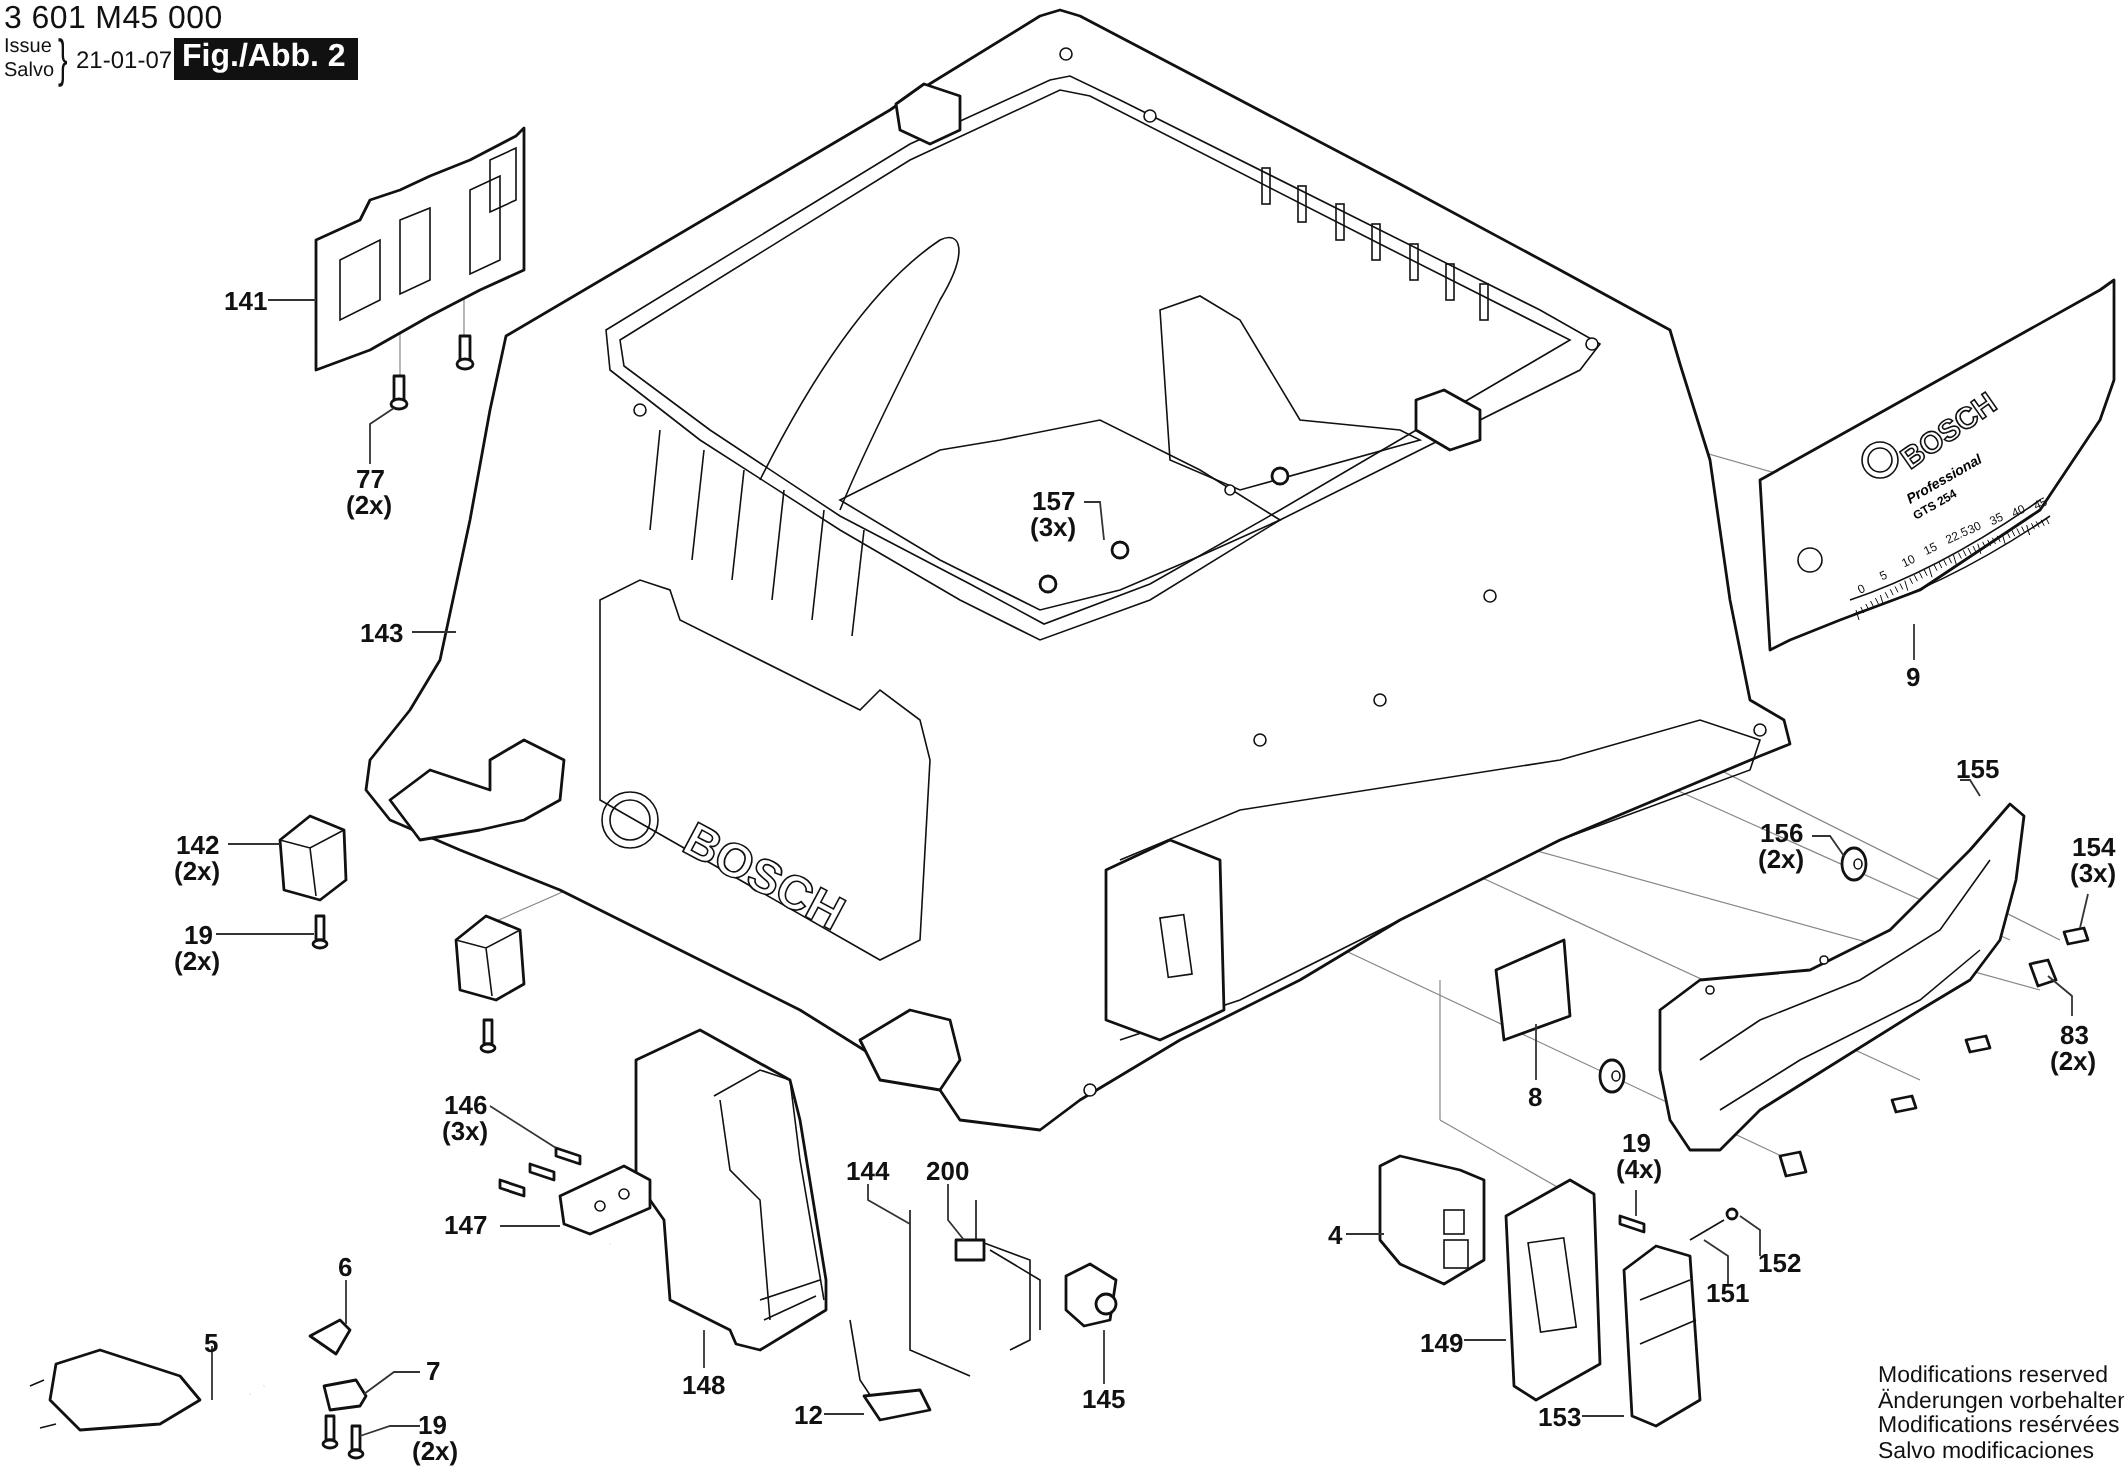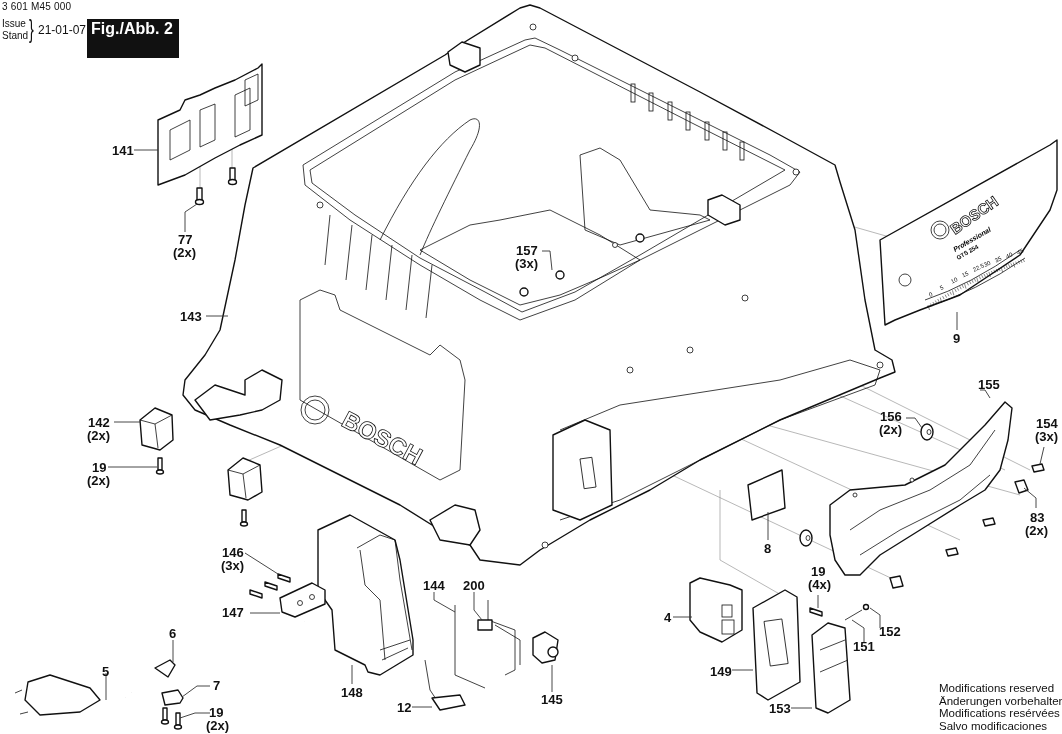--- a/index.html
+++ b/index.html
@@ -1,42 +1,42 @@
 <!DOCTYPE html>
 <html><head>
 <meta charset="utf-8">
 <style>
   html, body { margin: 0; padding: 0; background: #ffffff; }
   body { width: 1062px; height: 734px; position: relative; overflow: hidden;
          font-family: "Liberation Sans", sans-serif; color: #111; }
-  .docno { position: absolute; left: 2px; top: 1px; font-size: 10px; letter-spacing: 0.2px; }
+  .docno { position: absolute; left: 2px; top: 1px; font-size: 16px; letter-spacing: 0.2px; }
   .issue { position: absolute; left: 2px; top: 18px; font-size: 10px; line-height: 12px; }
   .brace { position: absolute; left: 29px; top: 16px; font-size: 26px; line-height: 26px; font-weight: 300; transform: scaleX(0.55); transform-origin: left top; }
   .date { position: absolute; left: 38px; top: 23px; font-size: 12px; }
   .figbox { position: absolute; left: 87px; top: 19px; background: #111; color: #fff;
-            font-weight: bold; font-size: 16px; padding: 1px 6px 20px 4px; line-height: 18px; }
+            font-weight: bold; font-size: 16px; padding: 1px 6px 2px 4px; line-height: 18px; }
   .notes { position: absolute; left: 939px; top: 682px; font-size: 11.5px; line-height: 12.5px; }
   .notes div { white-space: nowrap; }
   svg#diagram { position: absolute; left: 0; top: 0; }
   .lbl { font-family: "Liberation Sans", sans-serif; font-weight: bold; font-size: 13px; fill: #111; }
   .part { fill: #fff; stroke: #111; stroke-width: 1.4; stroke-linejoin: round; }
   .thin { fill: none; stroke: #111; stroke-width: 0.8; }
   .leader { fill: none; stroke: #333; stroke-width: 0.9; }
   .dash { fill: none; stroke: #888; stroke-width: 0.6; }
   .hole { fill: #fff; stroke: #111; stroke-width: 0.8; }
   .scale-txt { font-family: "Liberation Sans", sans-serif; font-size: 6px; fill: #111; }
   .brand { font-family: "Liberation Sans", sans-serif; font-weight: bold; fill: #fff; stroke: #111; stroke-width: 0.8; }
 </style>
 </head>
 <body>
 
 <div class="docno">3 601 M45 000</div>
 <div class="issue">
   <div>Issue</div>
-  <div>Stand</div>
+  <div>Salvo</div>
 </div>
 <div class="brace">}</div>
 <div class="date">21-01-07</div>
 <div class="figbox">Fig./Abb. 2</div>
 
 <svg id="diagram" width="1062" height="734" viewBox="0 0 1062 734">
 
   <g>
     <line class="dash" x1="195" y1="400" x2="445" y2="255"></line>
     <line class="dash" x1="238" y1="465" x2="450" y2="372"></line>

